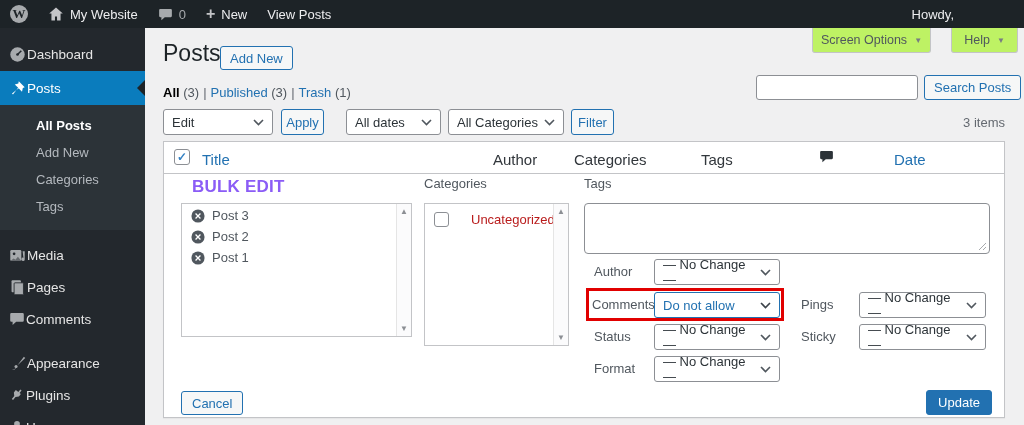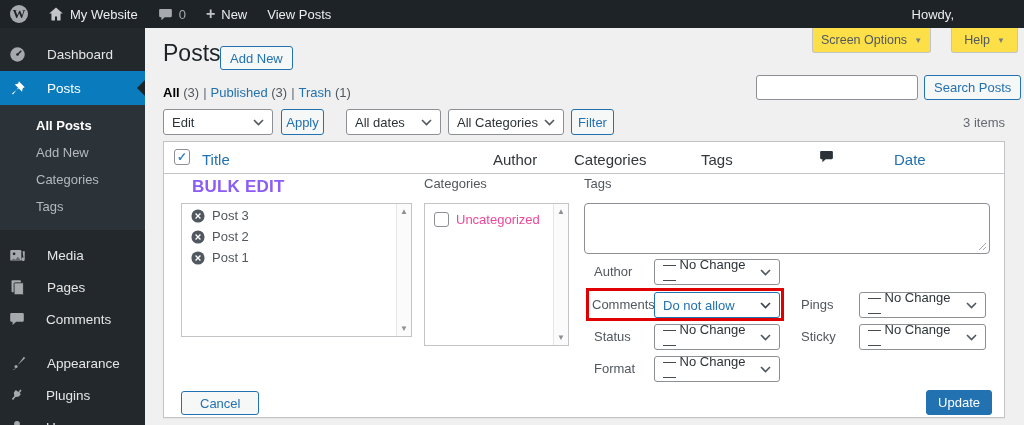--- a/index.html
+++ b/index.html
@@ -13,37 +13,37 @@
              color:#ededef; font-size:13px; white-space:nowrap; }
   .wp-logo-circle { width:18px; height:18px; border-radius:50%; background:#a7aaad; color:#1d2327;
                     display:flex; align-items:center; justify-content:center; font-weight:bold;
                     font-family:"Liberation Serif", serif; font-size:13px; }
   .ab-count { color:#a7aaad; }
   .ab-plus { font-size:16px; font-weight:bold; color:#c3c4c7; line-height:1; }
   .ab-right { margin-left:auto; margin-right:60px; }
 
   
   .sidebar { position:absolute; top:28px; left:0; width:145px; height:397px; background:#23282d; }
-  .menu-item { position:relative; display:flex; align-items:center; gap:21px; height:32px;
+  .menu-item { position:relative; display:flex; align-items:center; gap:1px; height:32px;
                padding-left:9px; color:#e5e5e5; font-size:13.5px; cursor:pointer; }
   .menu-item svg { flex:0 0 auto; }
   .menu-item.first { margin-top:9px; height:34px; }
   .menu-item.active { background:#0a7cbd; color:#fff; height:34px; }
   .menu-item.active::after { content:""; position:absolute; right:0; top:50%; margin-top:-8px;
                border-top:8px solid transparent; border-bottom:8px solid transparent;
                border-right:8px solid #1d2327; }
   .submenu { background:#2c3338; padding:7px 0 10px 0; }
   .submenu-item { padding:6px 0 6px 36px; color:#b4b9be; font-size:13px; cursor:pointer; }
   .submenu-item.current { color:#fff; font-weight:bold; }
   .menu-gap { height:12px; }
   .menu-top-gap { height:9px; }
 
   
   .content { position:absolute; left:145px; top:28px; width:879px; height:397px; background:#f0f0f1; }
-  .screen-tab { position:absolute; top:0; height:25px; background:#fde047;
+  .screen-tab { position:absolute; top:0; height:25px; background:#bef264;
                 border:1px solid #c3c4c7; border-top:none; border-radius:0 0 3px 3px;
                 color:#50575e; display:flex; align-items:center; justify-content:center; gap:7px;
                 font-size:12.5px; cursor:pointer; }
   .tab-arrow { font-size:8px; color:#787c82; }
   .page-title { position:absolute; left:18px; top:12px; font-size:23px; font-weight:400; color:#1d2327; }
   .btn { display:inline-flex; align-items:center; justify-content:center; border-radius:3px;
          font-size:13px; cursor:pointer; white-space:nowrap; }
   .btn-outline { background:#f6f7f7; border:1px solid #2271b1; color:#2271b1; }
   .btn-primary { background:#2271b1; border:1px solid #2271b1; color:#fff; }
   .add-new { position:absolute; left:75px; top:18px; height:24px; padding:0 9px; }
@@ -86,24 +86,24 @@
   .scroll-rail .down { position:absolute; bottom:3px; left:0; right:0; text-align:center;
                        font-size:8px; color:#8c8f94; cursor:pointer; }
   .post-row { display:flex; align-items:center; gap:7px; padding:3px 0 3px 9px; color:#50575e; }
   .field-label { position:absolute; color:#50575e; font-size:13px; line-height:26px; height:26px; }
   .textarea { position:absolute; left:420px; top:61px; width:406px; height:51px; background:#fff;
               border:1px solid #8c8f94; border-radius:4px; cursor:text; }
   .resize-grip { position:absolute; right:2px; bottom:2px; }
   .red-highlight { position:absolute; left:422px; top:146px; width:198px; height:33px;
                    border:3px solid #e10000; pointer-events:none; }
   .sel-focus { border:1.5px solid #2271b1; color:#2271b1; }
-  .cancel-btn { position:absolute; left:17px; top:249px; height:24px; padding:0 18px; }
+  .cancel-btn { position:absolute; left:17px; top:249px; height:24px; padding:0 10px; }
   .update-btn { position:absolute; right:12px; top:248px; height:25px; padding:0 11px; }
   .chev svg { display:block; }
-  .cat-row { display:flex; gap:7px; padding:8px 0 0 9px; color:#ec4899; }
+  .cat-row { display:flex; gap:22px; padding:8px 0 0 9px; color:#b91c1c; }
   .cat-cb { width:15px; height:15px; border:1px solid #8c8f94; border-radius:3px; background:#fff; cursor:pointer; }
 </style>
 </head>
 <body>
 
 <div class="stage">
 
   <div class="admin-bar">
     <div class="ab-item">
       <span class="wp-logo-circle">W</span>

